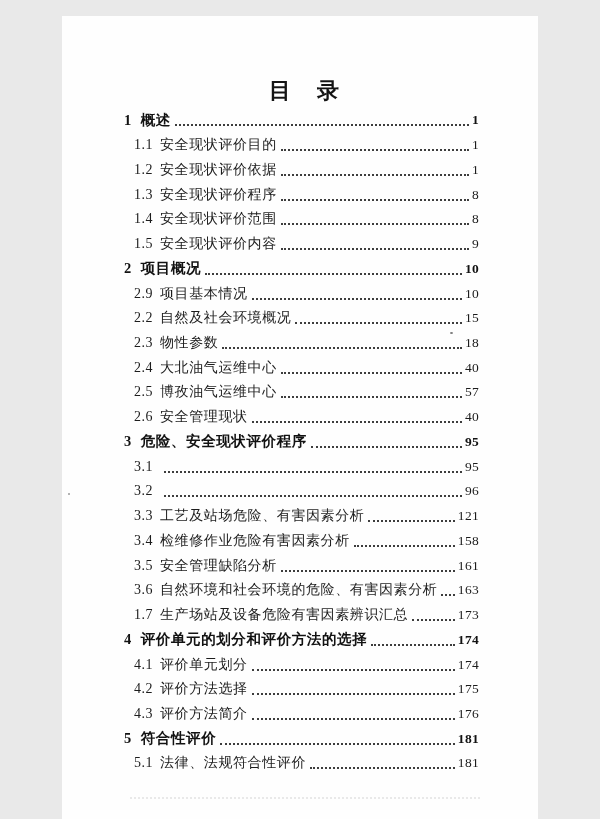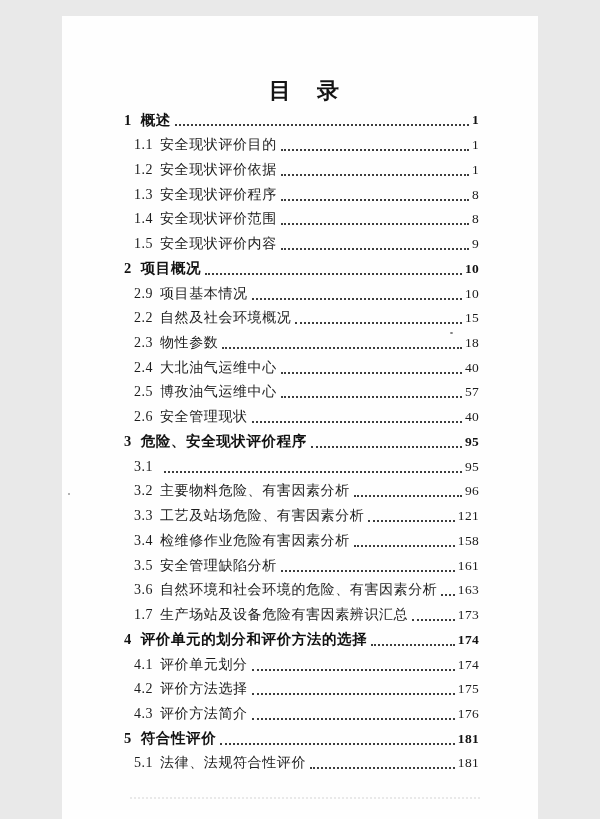--- a/index.html
+++ b/index.html
@@ -195,21 +195,20 @@
       <span class="leader"></span>
       <span class="pageno">95</span>
     </div>
       <div class="toc-row lvl2">
       <span class="num">3.1</span>
       <span class="leader"></span>
       <span class="pageno">95</span>
     </div>
       <div class="toc-row lvl2">
       <span class="num">3.2</span>
-      <span class="label">主要物料危险、有害因素分析</span>
       <span class="leader"></span>
       <span class="pageno">96</span>
     </div>
       <div class="toc-row lvl2">
       <span class="num">3.3</span>
       <span class="label">工艺及站场危险、有害因素分析</span>
       <span class="leader"></span>
       <span class="pageno">121</span>
     </div>
       <div class="toc-row lvl2">

